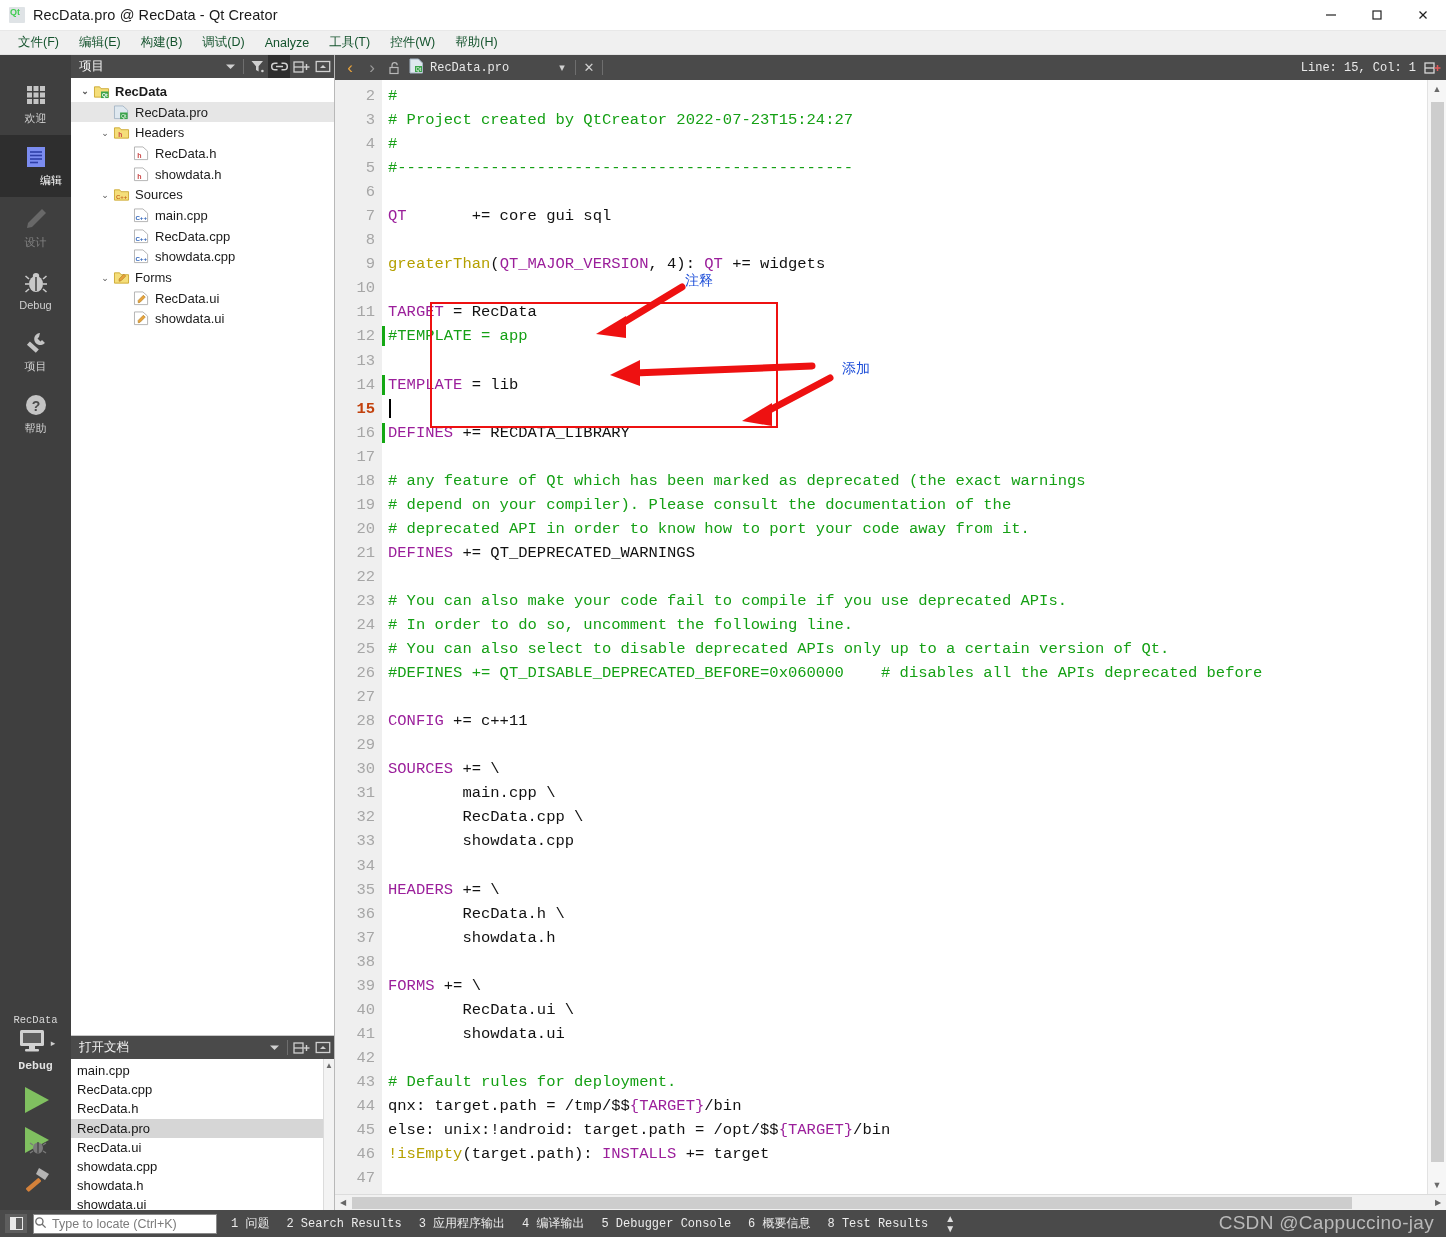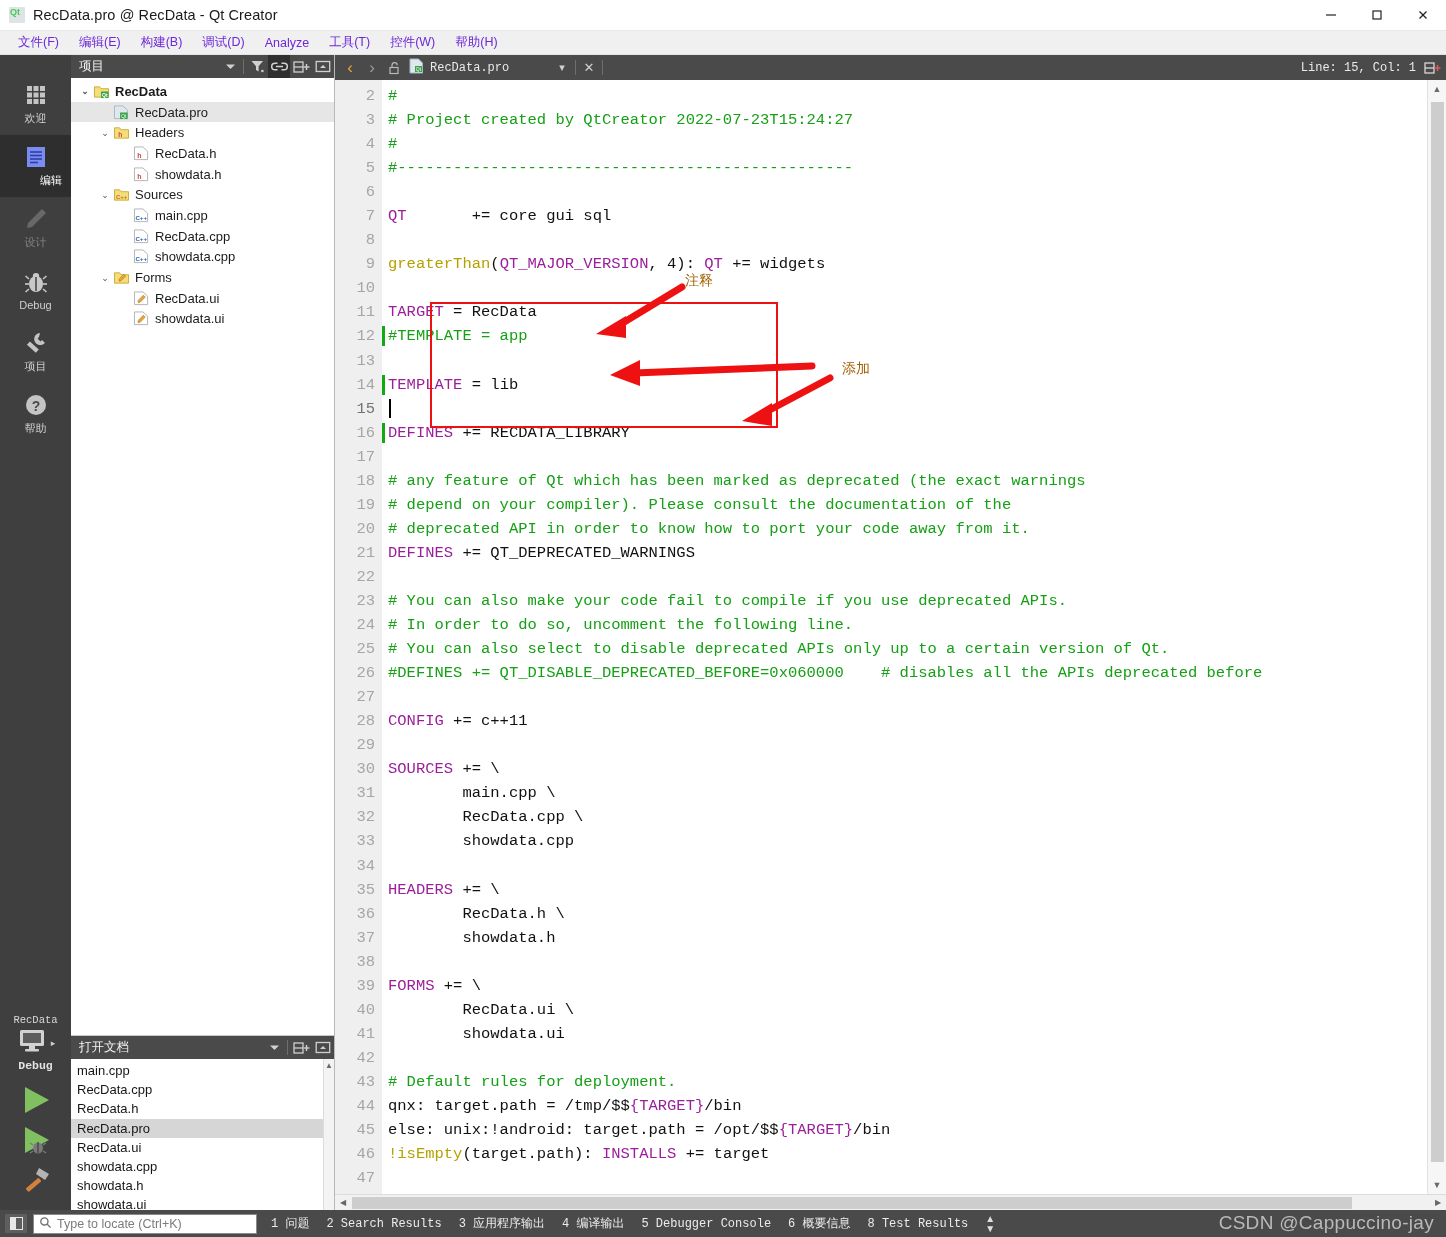--- a/index.html
+++ b/index.html
@@ -52,21 +52,21 @@
 
   
   .menubar {
     height: 24px; min-height: 24px;
     background: #f0f0f0;
     display: flex; align-items: center;
     padding-left: 8px;
     border-bottom: 1px solid #e3e3e3;
   }
   .menu-item {
-    font-size: 12.5px; color: #6d28d9;
+    font-size: 12.5px; color: #14532d;
     padding: 3px 10px; white-space: nowrap;
     font-family: "Liberation Sans", sans-serif;
   }
 
   
   .body-row { flex: 1; display: flex; min-height: 0; }
 
   
   .modebar {
     width: 71px; min-width: 71px;
@@ -191,21 +191,21 @@
   .gutter {
     width: 47px; min-width: 47px; background: #efefef;
     padding-top: 4px; text-align: right;
     border-right: 0px;
   }
   .gline {
     height: 24.05px; line-height: 24.05px;
     font-size: 15.5px; color: #a6a6a6; padding-right: 7px;
     font-family: "Liberation Mono", monospace;
   }
-  .gline.cur { color: #737373; font-weight: normal; }
+  .gline.cur { color: #c2410c; font-weight: bold; }
 
   .codearea { flex: 1; position: relative; padding-top: 4px; overflow: hidden; }
   .cline {
     height: 24.05px; line-height: 24.05px;
     font-size: 15.5px; white-space: pre;
     font-family: "Liberation Mono", monospace;
     color: #111111; padding-left: 6px;
     position: relative;
   }
   .chg {
@@ -221,21 +221,21 @@
     position: absolute; width: 2px; background: #000;
     height: 19px;
   }
 
   
   .annobox {
     position: absolute; border: 2.5px solid #ee1111;
     pointer-events: none;
   }
   .annolabel {
-    position: absolute; color: #a16207; font-size: 14px;
+    position: absolute; color: #1d4ed8; font-size: 14px;
     font-family: "Liberation Sans", sans-serif; white-space: nowrap;
   }
   .anno-svg { position: absolute; left: 0; top: 0; pointer-events: none; }
 
   .vscroll {
     position: absolute; right: 0; top: 0; bottom: 0; width: 19px;
     background: #f6f6f6; border-left: 1px solid #e2e2e2;
     display: flex; flex-direction: column; align-items: center;
   }
   .vscroll .thumb {
@@ -261,22 +261,22 @@
   .sb-toggle {
     width: 22px; height: 19px; background: #5e5e5e;
     display: flex; align-items: center; justify-content: center;
     margin-right: 6px;
   }
   .sb-toggle .sq {
     width: 13px; height: 13px; border: 1.5px solid #e8e8e8; display: block;
     background: linear-gradient(to right, #e8e8e8 0 46%, transparent 46% 100%);
   }
   .locator {
-    width: 224px; height: 20px; background: #ffffff;
-    display: flex; align-items: center; padding-left: 5px;
+    width: 184px; height: 20px; background: #ffffff;
+    display: flex; align-items: center; 
     border: 1px solid #8a8a8a;
   }
   .locator .lp {
     font-size: 12.5px; color: #7b7b7b; margin-left: 5px;
     font-family: "Liberation Sans", sans-serif;
   }
   .sb-items { display: flex; align-items: center; margin-left: 14px; }
   .sb-item {
     font-size: 12px; color: #ececec; margin-right: 17px; white-space: nowrap;
     font-family: "Liberation Mono", monospace;

